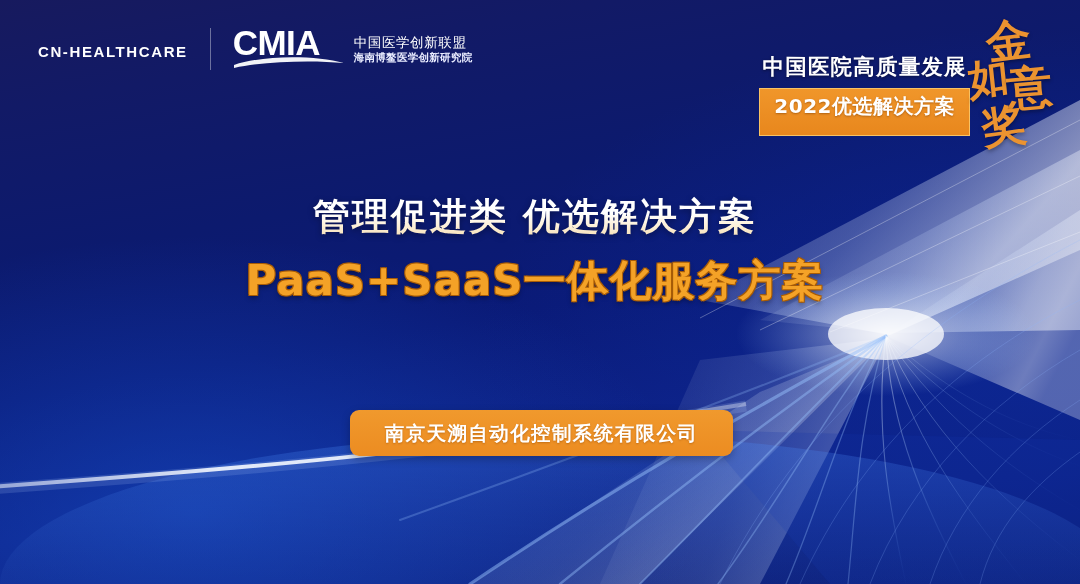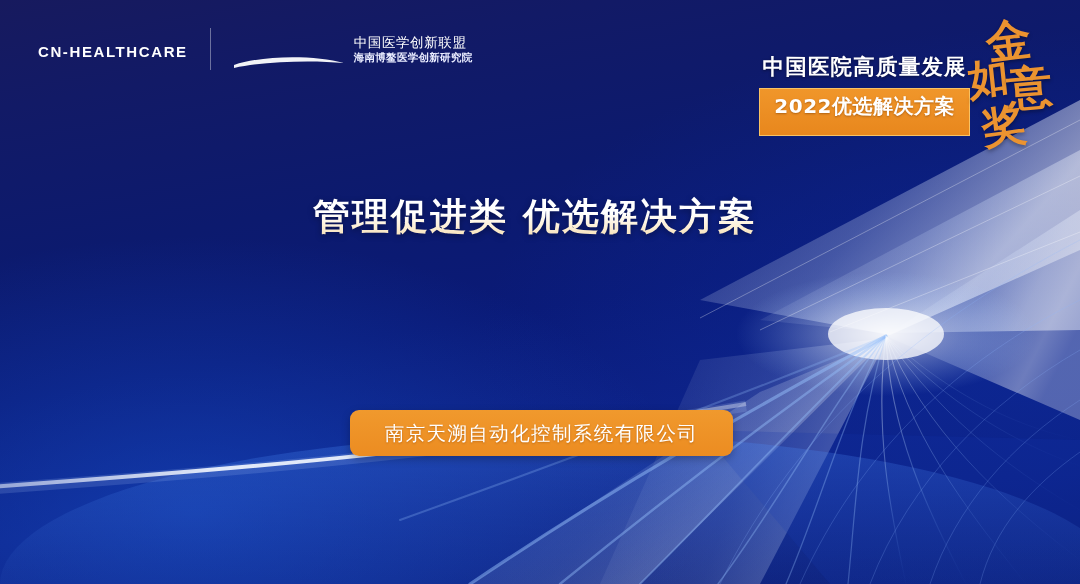--- a/index.html
+++ b/index.html
@@ -119,21 +119,21 @@
   
   .company{
     position:absolute;left:350px;top:410px;
     width:383px;height:46px;
     border-radius:9px;
     background:linear-gradient(180deg,#f0992d 0%,#ec8c21 100%);
     box-shadow:0 3px 9px rgba(0,0,0,0.26);
     display:flex;align-items:center;justify-content:center;
   }
   .company span{
-    font-size:19.5px;font-weight:400;color:#ffffff;letter-spacing:1.4px;
+    font-size:19.5px;font-weight:700;color:#ffffff;letter-spacing:1.4px;
     font-family:"DejaVu Sans","Liberation Sans",sans-serif;
     text-shadow:0 1px 2px rgba(140,66,0,0.45);
   }
 </style>
 </head>
 <body>
 
 <div class="poster">
 
   <div class="bg-art">
@@ -229,20 +229,21 @@
   <div class="logo-row">
 
     <div class="jkj">
       <div class="jkj-en">CN-HEALTHCARE</div>
     </div>
 
     <div class="divider-v"></div>
 
     <div class="cmia">
       <div class="cmia-mark">
+        <div class="word">CMIA</div>
         <svg class="swoosh" viewBox="0 0 112 16">
           <path d="M1,11 C30,1 82,1 111,9 C80,6 32,7 1,14 Z" fill="#ffffff" opacity="0.95"></path>
         </svg>
       </div>
       <div class="cmia-txt">
         <div class="l1">中国医学创新联盟</div>
         <div class="l2">海南博鳌医学创新研究院</div>
       </div>
     </div>
   </div>
@@ -256,19 +257,20 @@
     <div class="seal">
       <span class="c-jin">金</span>
       <span class="c-ru">如</span>
       <span class="c-yi">意</span>
       <span class="c-jiang">奖</span>
     </div>
   </div>
 
   <div class="headline">
     <div class="hl-cat">管理促进类 优选解决方案</div>
+    <div class="hl-main">PaaS+SaaS一体化服务方案</div>
   </div>
 
   <div class="company">
     <span>南京天溯自动化控制系统有限公司</span>
   </div>
 
 </div>
 
 </body></html>

